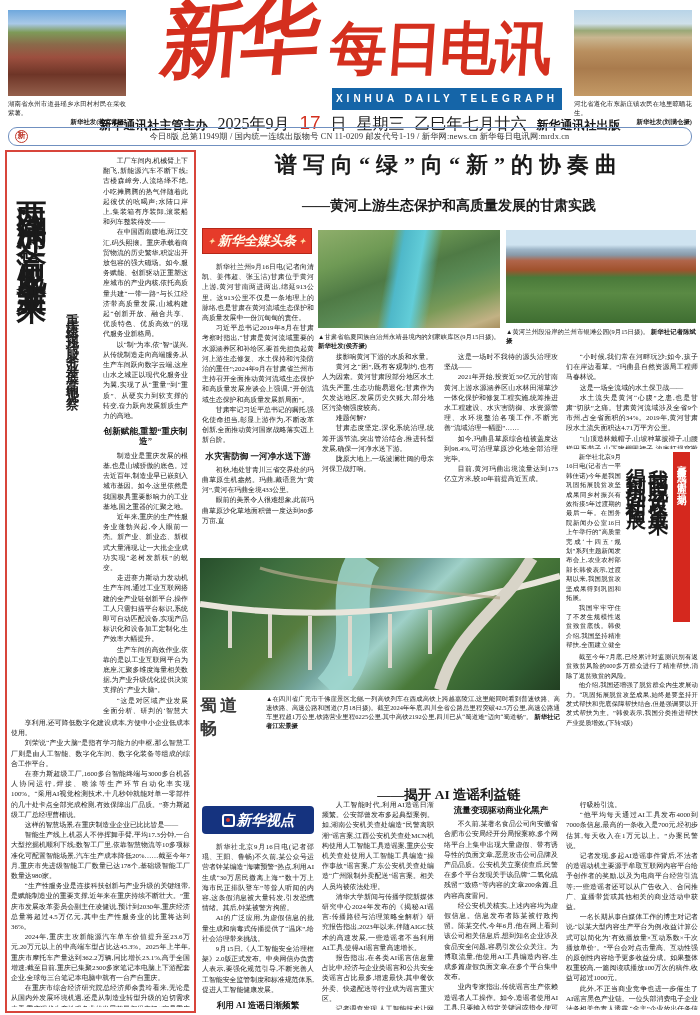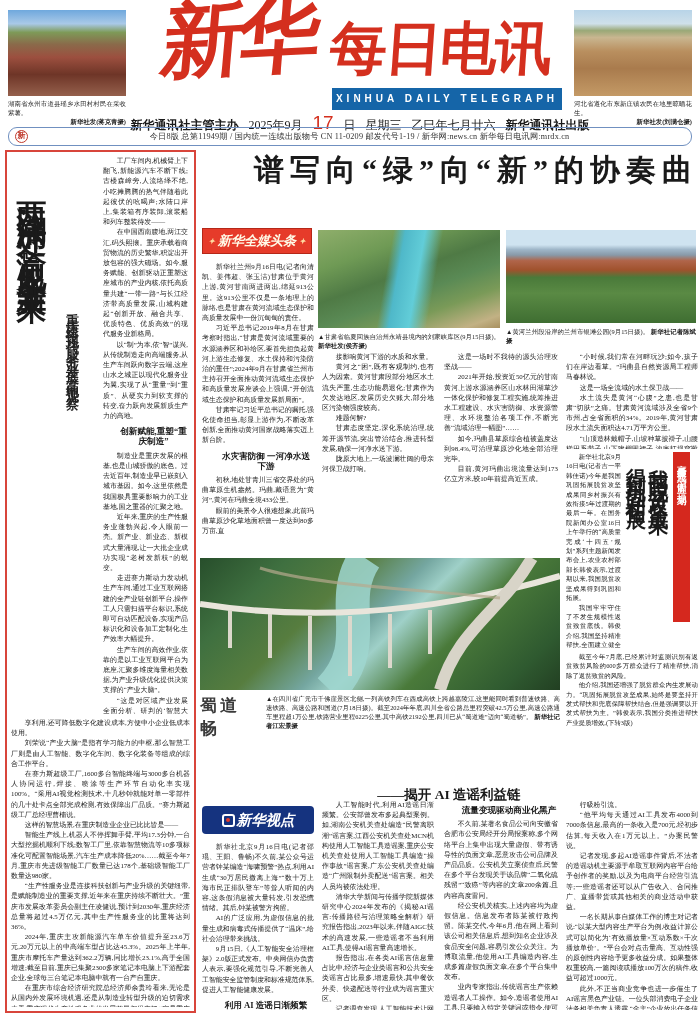--- a/index.html
+++ b/index.html
@@ -9,62 +9,62 @@
     background:#ffffff; overflow:hidden;
     font-family:"Liberation Serif","DejaVu Serif",serif; color:#1a1a1a;
   }
   .abs { position:absolute; }
   .photo { overflow:hidden; }
   .cap { font-size:6.4px; line-height:9px; color:#222; text-align:justify; }
   .cap .credit { font-weight:bold; }
   .cap-credit-r { display:block; text-align:right; font-weight:bold; }
   .para { margin:0; text-indent:2em; text-align:justify; }
   .bodytext { font-size:6.9px; line-height:10.2px; overflow:hidden; }
-  .colhead { font-weight:bold; text-align:center; font-size:8.6px; margin:5px 0 4px 16px; text-indent:0; }
+  .colhead { font-weight:bold; text-align:center; font-size:8.6px; margin:5px 0 4px 0; text-indent:0; }
   .vert { writing-mode:vertical-rl; }
 
   
   .hdr-photo-left { left:8px; top:10px; width:118px; height:86px;
     background:linear-gradient(180deg,#6fa8dd 0%,#a9c9e8 16%,#7e9a58 26%,#8a6a4a 40%,#9c4f3f 55%,#6e3527 75%,#95604c 100%); }
   .hdr-photo-right { left:574px; top:10px; width:118px; height:86px;
     background:linear-gradient(180deg,#b8d4e8 0%,#cfe0ea 16%,#9aa877 24%,#c9b690 32%,#b98f5f 48%,#a97b4d 68%,#c49a66 100%); }
   .hdr-cap-left { left:8px; top:99px; width:118px; }
   .hdr-cap-right { left:574px; top:99px; width:118px; }
   .masthead { left:150px; top:6px; width:420px; height:106px; }
   .mh-xinhua { position:absolute; left:12px; top:-8px; font-size:82px; line-height:1;
     font-weight:bold; color:#d42f1e; transform:skewX(-8deg) rotate(-3deg); letter-spacing:-6px; }
   .mh-rest { position:absolute; left:180px; top:14px; font-size:57px; line-height:1;
     font-weight:bold; color:#d42f1e; transform:skewX(-4deg); letter-spacing:-2px; }
   .mh-enbar { position:absolute; left:182px; top:82px; width:230px; height:22px;
     background:#1565a8; color:#fff; font-family:"Liberation Sans",sans-serif;
     font-size:10px; font-weight:bold; letter-spacing:4px; text-align:center; line-height:22px; }
   .publine { left:150px; top:112px; width:420px; display:flex; justify-content:center;
     align-items:baseline; gap:10px; white-space:nowrap; }
   .publine .strong { font-weight:bold; font-size:12px; }
-  .publine .mid { font-size:12px; }
+  .publine .mid { font-size:16px; }
   .publine .day { color:#d42f1e; font-size:19px; font-family:"Liberation Sans",sans-serif; }
   .info-bar { left:8px; top:127px; width:684px; height:19px; border:1px solid #7090c0;
     border-radius:9px; display:flex; align-items:center; }
   .emblem { width:13px; height:13px; border:1.5px solid #c0392b; border-radius:50%;
     margin-left:6px; color:#c0392b; font-size:8px; font-weight:bold; line-height:10px;
     text-align:center; flex:0 0 auto; }
   .info-text { flex:1; text-align:center; font-size:8.2px; color:#333; letter-spacing:0.2px; }
 
   
   .left-box { left:5px; top:150px; width:191px; height:863px; border:2px solid #d8453b; background:#fff; }
   .lb-head { position:absolute; left:6px; top:26px; height:600px; font-size:30px;
     font-weight:bold; letter-spacing:6px; line-height:1.25; }
   .lb-sub { position:absolute; left:56px; top:150px; height:330px; font-size:13px;
     font-weight:bold; letter-spacing:6px; color:#222; }
   .lb-col1 { position:absolute; left:96px; top:4px; width:85px; height:558px; }
   .lb-full { position:absolute; left:4px; top:566px; width:179px; height:289px; }
 
   
-  .main-hl { left:200px; top:150px; width:498px; font-size:30px; font-weight:bold;
-    letter-spacing:6px; text-align:right; white-space:nowrap; }
+  .main-hl { left:200px; top:150px; width:498px; font-size:22px; font-weight:bold;
+    letter-spacing:6px; text-align:center; white-space:nowrap; }
   .main-sub { left:200px; top:197px; width:498px; font-size:14px; font-weight:bold; text-align:center; }
   .badge-qmtt { left:202px; top:228px; width:110px; height:26px; background:#e63b2a;
     border:1px solid #b52718; color:#fffbe8; font-weight:bold; font-style:italic;
     font-size:13px; display:flex; align-items:center; justify-content:center; gap:3px;
     font-family:"Liberation Sans",sans-serif; }
   .badge-qmtt .spark { font-size:8px; color:#ffd9a0; }
   .photoA { left:318px; top:230px; width:182px; height:98px;
     background:
       linear-gradient(100deg,transparent 38%,#4fb8c9 44%,#62cdd8 54%,transparent 63%),
       linear-gradient(160deg,#8fae6b 0%,#6f9a55 25%,#4f7a45 45%,#5a8a55 60%,#7a9a58 75%,#c2b184 92%,#a8905f 100%); }
@@ -176,20 +176,21 @@
           <p class="para">智能生产线上,机器人不停挥舞手臂,平均17.3分钟,一台大型挖掘机顺利下线;数智工厂里,依靠智慧物流等10多项标准化可配置智能场景,汽车生产成本降低20%……截至今年7月,重庆市先进级智能工厂数量已达178个,基础级智能工厂数量达980家。</p>
           <p class="para">“生产性服务业是连接科技创新与产业升级的关键纽带,是赋能制造业的重要支撑,近年来在重庆持续不断壮大。”重庆市发展改革委员会副主任凌健说,预计到2030年,重庆经济总量将超过4.5万亿元,其中生产性服务业的比重将达到36%。</p>
           <p class="para">2024年,重庆主攻新能源汽车单车价值提升至23.6万元,20万元以上的中高端车型占比达45.3%。2025年上半年,重庆市摩托车产量达到362.2万辆,同比增长23.1%,高于全国增速;截至目前,重庆已集聚2300多家笔记本电脑上下游配套企业,全球每三台笔记本电脑中就有一台产自重庆。</p>
           <p class="para">在重庆市综合经济研究院总经济师余贵玲看来,无论是从国内外发展环境机遇,还是从制造业转型升级的迫切需求来看,重庆现代生产性服务业的发展前景都很广阔,“它是重庆攻克经济结构转型难题的钥匙,是建设国家重要先进制造业中心不可或缺的一环”。</p>
         </div>
 
     </div>
   </div>
 
   <div class="abs main-hl">谱写向“绿”向“新”的协奏曲</div>
+  <div class="abs main-sub">——黄河上游生态保护和高质量发展的甘肃实践</div>
 
   <div class="abs badge-qmtt">
     <span class="spark">✦</span>
     <span>新华全媒头条</span>
     <span class="spark">✦</span>
   </div>
 
   <div class="abs photo photoA"></div>
   <div class="abs cap capA">
     <span>▲甘肃省临夏回族自治州永靖县境内的刘家峡库区(9月15日摄)。</span>

